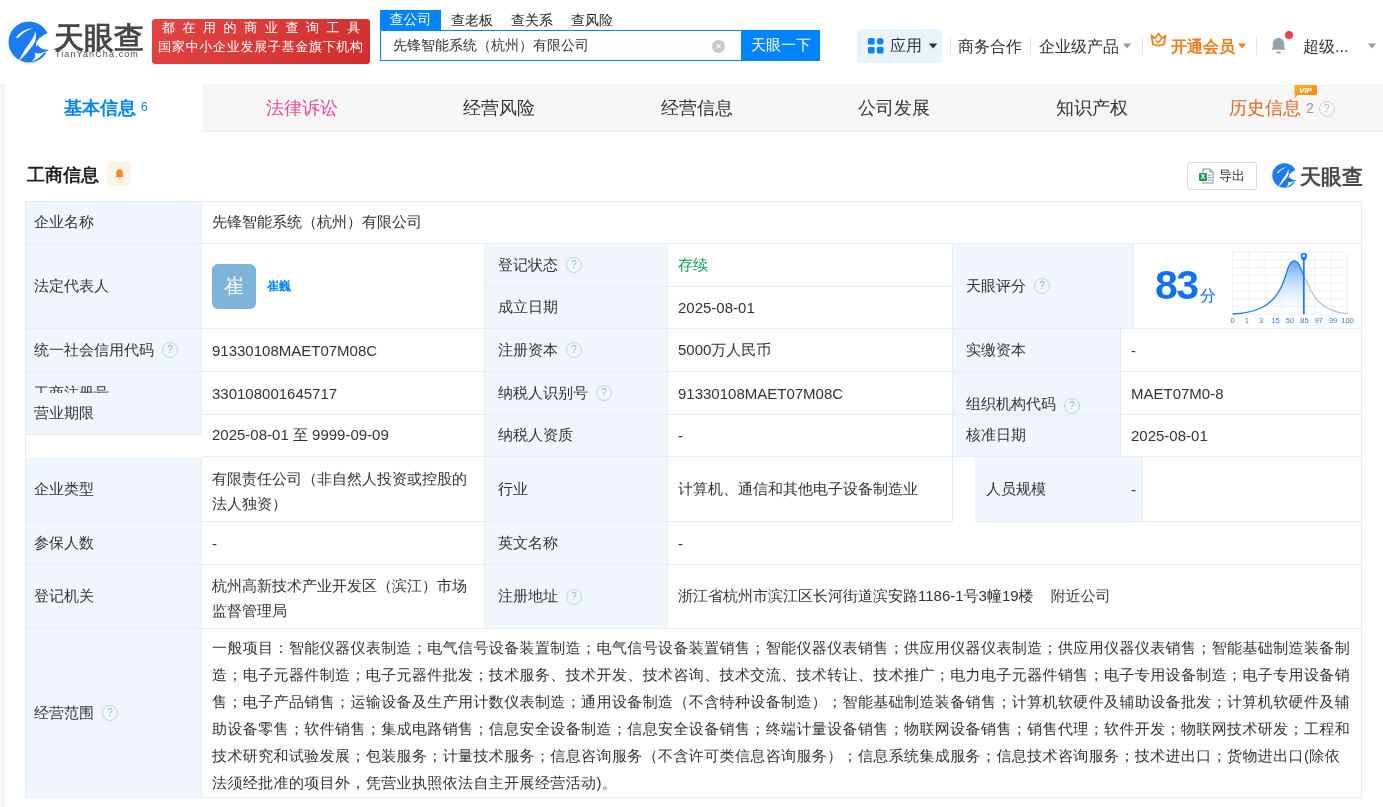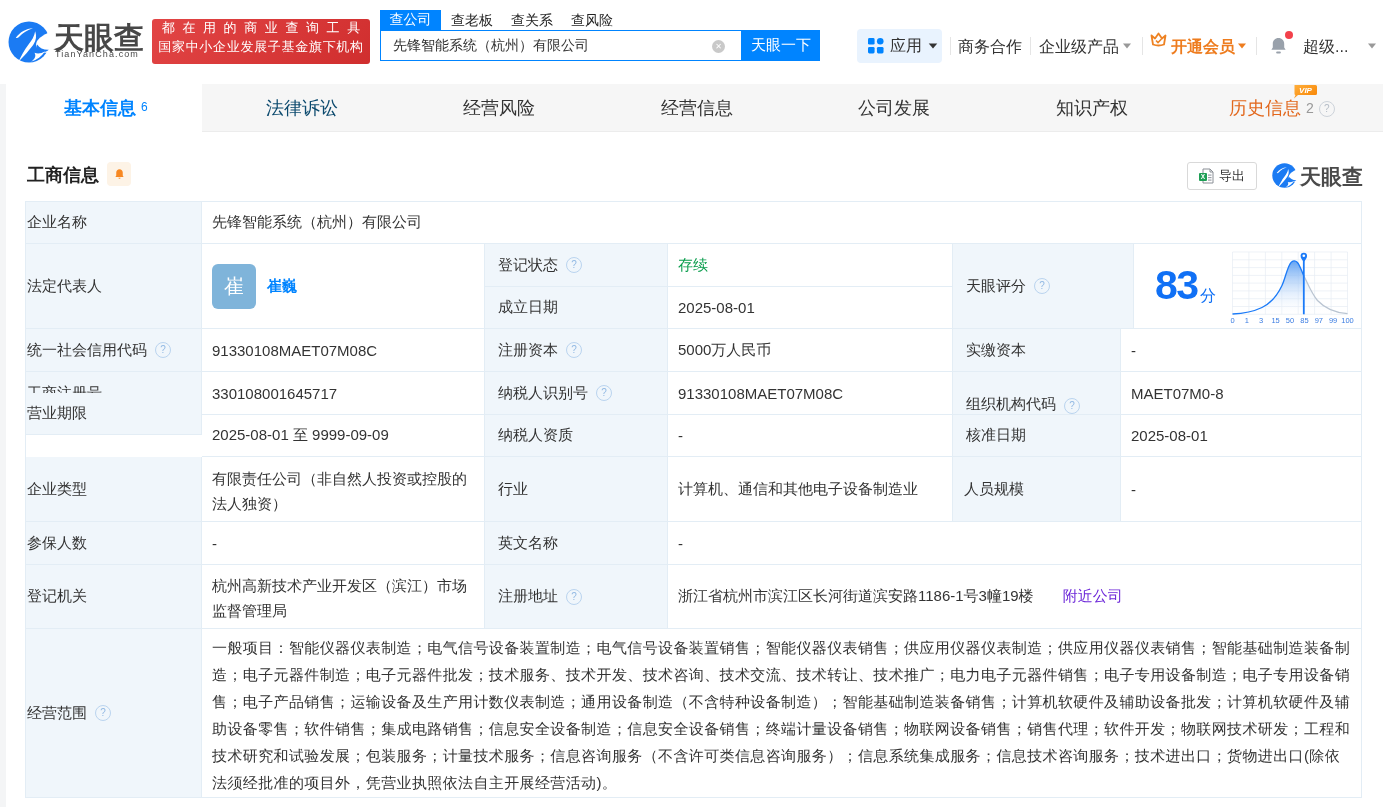--- a/index.html
+++ b/index.html
@@ -1,20 +1,20 @@
 <!DOCTYPE html>
 <html><head><meta charset="utf-8">
 <style>
 *{margin:0;padding:0;box-sizing:border-box}
 html,body{width:1383px;height:807px;overflow:hidden;background:#fff;
  font-family:"Liberation Sans",sans-serif;-webkit-font-smoothing:antialiased}
 .abs{position:absolute}
 .cell{position:absolute;display:flex;align-items:center;font-size:15px;color:#333;
  border-right:1px solid #e3edf5;border-bottom:1px solid #e3edf5;padding:0 10px}
-.lb{background:#f0f6fb;padding-left:1px}
+.lb{background:#f0f6fb;padding-left:8px}
 .lb2{background:#f0f6fb;padding-left:13px}
 .q{display:inline-block;width:16px;height:16px;border:1px solid #bad4ef;border-radius:50%;
  color:#92b9e3;font-size:10px;line-height:14px;text-align:center;margin-left:8px;flex:none}
 .qg{display:inline-block;width:16px;height:16px;border:1px solid #cdd3da;border-radius:50%;
  color:#b4bcc6;font-size:10px;line-height:14px;text-align:center;flex:none}
 .caret{display:inline-block;width:0;height:0;border-left:5px solid transparent;
  border-right:5px solid transparent;border-top:6px solid #444;vertical-align:middle}
 .nav{font-size:16px;color:#333}
 .divd{position:absolute;width:1px;height:18px;background:#e5e5e5;top:37px}
 </style></head>
@@ -68,21 +68,21 @@
 <svg class="abs" style="left:1269px;top:36px" width="19" height="19" viewBox="0 0 24 24">
 <path d="M12,2.5 C7.8,2.5 4.8,5.6 4.8,9.8 L4.8,14.5 L3,17.3 L21,17.3 L19.2,14.5 L19.2,9.8 C19.2,5.6 16.2,2.5 12,2.5 Z" fill="#99a1ab"></path>
 <rect x="9" y="19.5" width="6" height="2.6" rx="1.3" fill="#99a1ab"></rect>
 </svg>
 <div class="abs" style="left:1285px;top:31px;width:8px;height:8px;border-radius:50%;background:#f3414b"></div>
 <div class="abs nav" style="left:1303px;top:37px">超级...</div>
 <span class="abs caret" style="left:1367px;top:43px;border-top-color:#999;transform:scale(.8)"></span>
 <div class="abs" style="left:0;top:84px;width:1383px;height:48px;background:#f6f6f6;border-bottom:1px solid #ececec"></div>
 <div class="abs" style="left:6px;top:84px;width:196px;height:48px;background:#fff"></div>
 <div class="abs" style="left:64px;top:96px;font-size:18px;font-weight:bold;color:#0084ff">基本信息<span style="font-weight:normal;font-size:12px;margin-left:5px;vertical-align:3px">6</span></div>
-<div class="abs" style="left:266px;top:96px;font-size:18px;color:#0c4a6e">法律诉讼</div>
+<div class="abs" style="left:266px;top:96px;font-size:18px;color:#ec4899">法律诉讼</div>
 <div class="abs" style="left:463px;top:96px;font-size:18px;color:#333">经营风险</div>
 <div class="abs" style="left:661px;top:96px;font-size:18px;color:#333">经营信息</div>
 <div class="abs" style="left:858px;top:96px;font-size:18px;color:#333">公司发展</div>
 <div class="abs" style="left:1056px;top:96px;font-size:18px;color:#333">知识产权</div>
 <div class="abs" style="left:1229px;top:96px;font-size:18px;color:#e2671c">历史信息<span style="color:#999;font-size:14px;margin-left:5px;vertical-align:1px">2</span><span class="qg" style="margin-left:5px;vertical-align:2px">?</span></div>
 <svg class="abs" style="left:1293px;top:85px" width="24" height="14" viewBox="0 0 24 14">
 <defs>
       <linearGradient id="vg" x1="0" y1="0" x2="1" y2="1">
 <stop offset="0" stop-color="#ffaf3c"></stop>
         <stop offset="1" stop-color="#f78200"></stop>
@@ -117,21 +117,21 @@
 <path d="M7.8,16.8 C12,11 18,7.5 25,7.2 C19.5,9 14.8,11.8 11.2,15.8 C10,17 8.8,17.3 7.8,16.8 Z" fill="#fff"></path>
 <path d="M23,40.8 C29,38.8 33.8,35.3 37,30.2 C33.5,32.5 29.8,33 26.5,31.8 C28.3,34.8 27.2,38 23,40.8 Z" fill="#fff"></path>
 </svg>
 <div class="abs" style="left:1300px;top:163px;font-size:21px;font-weight:bold;color:#4a4a4a">天眼查</div>
 <div class="abs" style="left:25px;top:201px;width:1337px;height:597px;border-top:1px solid #e3edf5;border-left:1px solid #e3edf5"></div>
 <div class="cell lb" style="left:26px;top:202px;width:176px;height:42px;">企业名称</div>
 <div class="cell vl" style="left:202px;top:202px;width:1160px;height:42px;">先锋智能系统（杭州）有限公司</div>
 <div class="cell lb" style="left:26px;top:244px;width:176px;height:85px;">法定代表人</div>
 <div class="cell vl" style="left:202px;top:244px;width:283px;height:85px;">
     <div style="width:44px;height:45px;background:#7fb4da;border-radius:6px;color:#fff;font-size:20px;display:flex;align-items:center;justify-content:center;margin-left:0">崔</div>
-    <span style="color:#0084ff;font-size:15px;font-weight:bold;margin-left:11px">崔巍</span>
+    <span style="color:#0084ff;font-size:12px;font-weight:bold;margin-left:11px">崔巍</span>
   </div>
 <div class="cell lb2" style="left:485px;top:244px;width:183px;height:43px;">登记状态<span class="q">?</span></div>
 <div class="cell vl" style="left:668px;top:244px;width:285px;height:43px;">
     <span style="color:#0a9d4d">存续</span>
   </div>
 <div class="cell lb2" style="left:485px;top:287px;width:183px;height:42px;text-align:right;">成立日期</div>
 <div class="cell vl" style="left:668px;top:287px;width:285px;height:42px;">2025-08-01</div>
 <div class="cell lb2" style="left:953px;top:244px;width:181px;height:85px;">天眼评分<span class="q">?</span></div>
 <div class="cell vl" style="left:1134px;top:244px;width:228px;height:85px;">
     <span style="position:absolute;left:21px;top:21px;font-size:41px;font-weight:bold;color:#1070f5;line-height:41px;letter-spacing:-1.5px">83</span>
@@ -203,28 +203,28 @@
 <div class="cell lb2" style="left:485px;top:415px;width:183px;height:42px;">纳税人资质</div>
 <div class="cell vl" style="left:668px;top:415px;width:285px;height:42px;">-</div>
 <div class="cell lb2" style="left:953px;top:415px;width:168px;height:42px;font-family:Liberation Mono, monospace;">核准日期</div>
 <div class="cell vl" style="left:1121px;top:415px;width:241px;height:42px;">2025-08-01</div>
 <div class="cell lb" style="left:26px;top:457px;width:176px;height:65px;">企业类型</div>
 <div class="cell vl" style="left:202px;top:457px;width:283px;height:65px;">
     <span style="line-height:25px;margin-top:3px">有限责任公司（非自然人投资或控股的<br>法人独资）</span>
   </div>
 <div class="cell lb2" style="left:485px;top:457px;width:183px;height:65px;">行业</div>
 <div class="cell vl" style="left:668px;top:457px;width:285px;height:65px;">计算机、通信和其他电子设备制造业</div>
-<div class="cell lb2" style="left:953px;top:457px;width:168px;height:65px;padding-left:11px;">人员规模</div>
+<div class="cell lb2" style="left:975px;top:457px;width:168px;height:65px;padding-left:11px;">人员规模</div>
 <div class="cell vl" style="left:1121px;top:457px;width:241px;height:65px;">-</div>
 <div class="cell lb" style="left:26px;top:522px;width:176px;height:43px;">参保人数</div>
 <div class="cell vl" style="left:202px;top:522px;width:283px;height:43px;">-</div>
 <div class="cell lb2" style="left:485px;top:522px;width:183px;height:43px;">英文名称</div>
 <div class="cell vl" style="left:668px;top:522px;width:694px;height:43px;">-</div>
 <div class="cell lb" style="left:26px;top:565px;width:176px;height:64px;">登记机关</div>
 <div class="cell vl" style="left:202px;top:565px;width:283px;height:64px;">
     <span style="line-height:25px;margin-top:3px">杭州高新技术产业开发区（滨江）市场<br>监督管理局</span>
   </div>
 <div class="cell lb2" style="left:485px;top:565px;width:183px;height:64px;">注册地址<span class="q">?</span></div>
-<div class="cell vl" style="left:668px;top:565px;width:694px;height:64px;">浙江省杭州市滨江区长河街道滨安路1186-1号3幢19楼<span style="color:#6d28d9;margin-left:29px">附近公司</span></div>
+<div class="cell vl" style="left:668px;top:565px;width:694px;height:64px;">浙江省杭州市滨江区长河街道滨安路1186-1号3幢19楼<span style="color:#404040;margin-left:17px">附近公司</span></div>
 <div class="cell lb" style="left:26px;top:629px;width:176px;height:169px;">经营范围<span class="q">?</span></div>
 <div class="cell vl" style="left:202px;top:629px;width:1160px;height:169px;">
     <div style="line-height:27px;letter-spacing:.38px;margin-top:3px">一般项目：智能仪器仪表制造；电气信号设备装置制造；电气信号设备装置销售；智能仪器仪表销售；供应用仪器仪表制造；供应用仪器仪表销售；智能基础制造装备制<br>造；电子元器件制造；电子元器件批发；技术服务、技术开发、技术咨询、技术交流、技术转让、技术推广；电力电子元器件销售；电子专用设备制造；电子专用设备销<br>售；电子产品销售；运输设备及生产用计数仪表制造；通用设备制造（不含特种设备制造）；智能基础制造装备销售；计算机软硬件及辅助设备批发；计算机软硬件及辅<br>助设备零售；软件销售；集成电路销售；信息安全设备制造；信息安全设备销售；终端计量设备销售；物联网设备销售；销售代理；软件开发；物联网技术研发；工程和<br>技术研究和试验发展；包装服务；计量技术服务；信息咨询服务（不含许可类信息咨询服务）；信息系统集成服务；信息技术咨询服务；技术进出口；货物进出口(除依<br>法须经批准的项目外，凭营业执照依法自主开展经营活动)。</div>
   </div>
 <div class="abs" style="left:0;top:84px;width:6px;height:723px;background:#f4f5f6"></div>
 </body></html>

